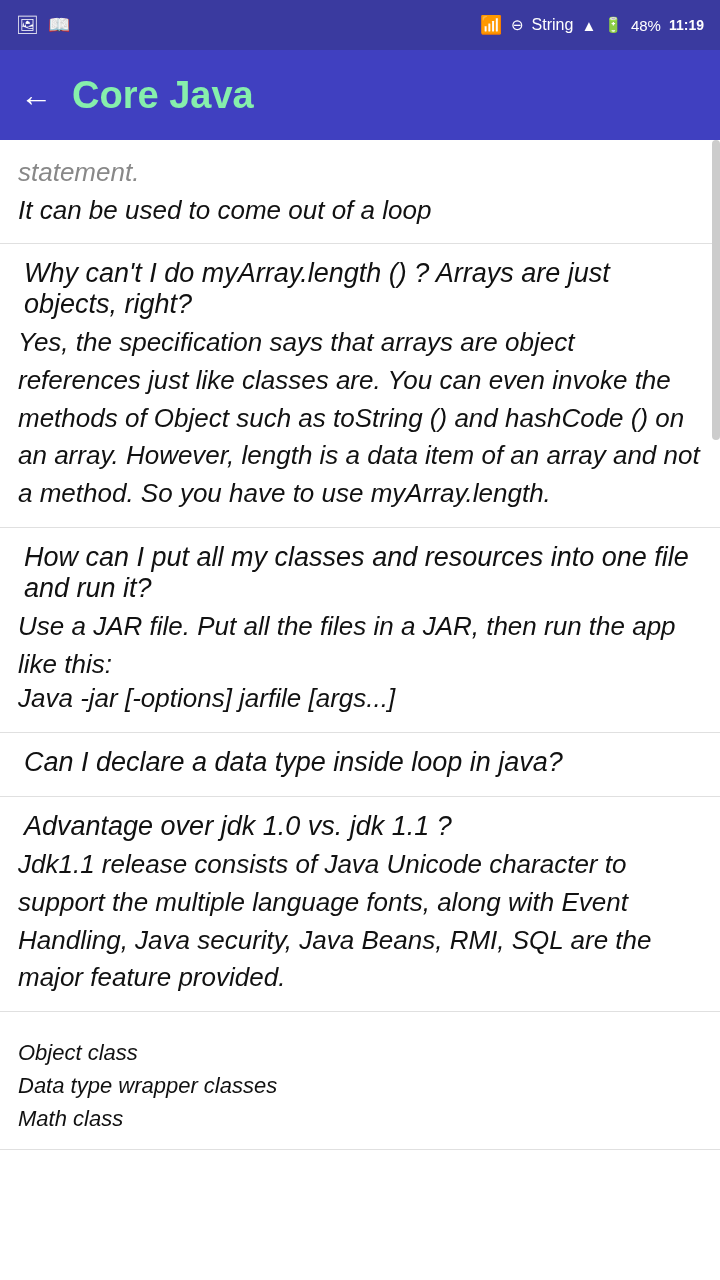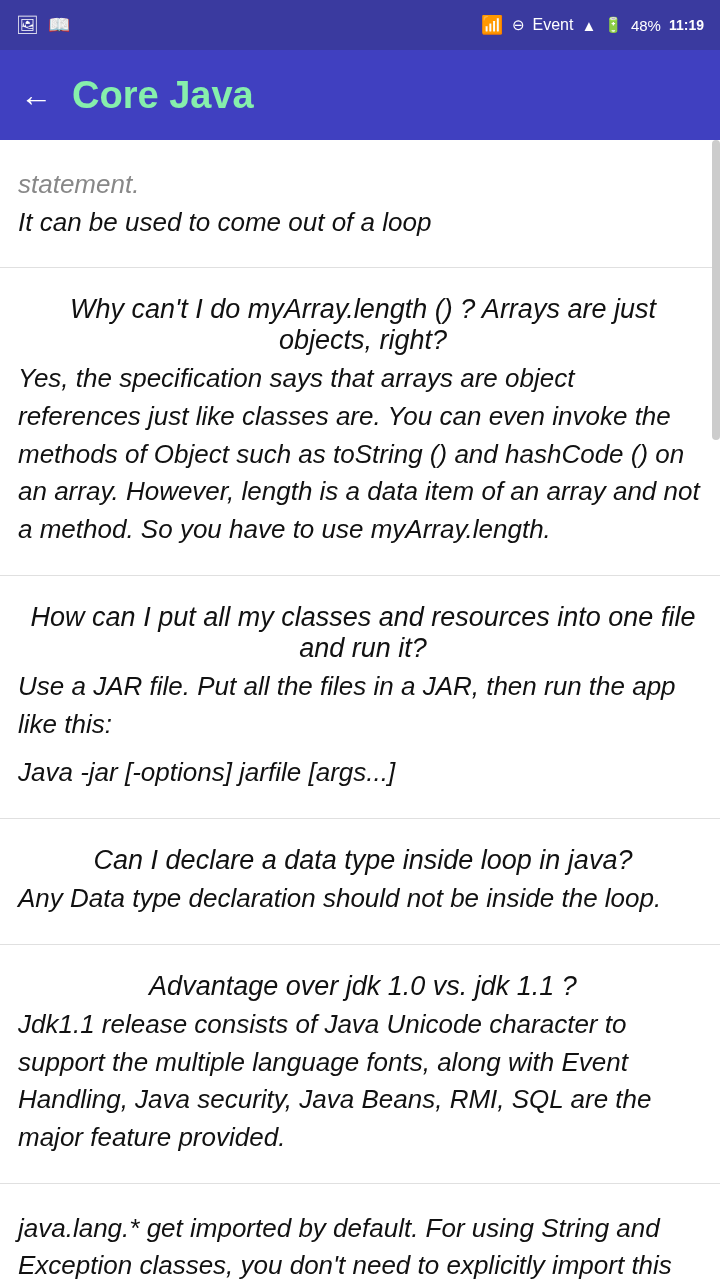--- a/index.html
+++ b/index.html
@@ -68,53 +68,52 @@
     }
 
     
     .content {
       width: 720px;
       padding: 0;
       background: #ffffff;
     }
 
     .section {
-      padding: 26px 18px;
+      padding: 14px 18px;
       border-bottom: 1px solid #e0e0e0;
     }
 
     .section-text {
       font-size: 26px;
       line-height: 1.45;
       color: #111111;
       font-style: italic;
     }
 
     .question {
       font-size: 27px;
       font-style: italic;
       font-weight: 500;
       color: #111111;
       margin-bottom: 4px;
       padding-left: 6px;
-      text-align: center;
     }
 
     .answer {
       font-size: 26px;
       font-style: italic;
       color: #111111;
       line-height: 1.45;
     }
 
     .code-line {
       font-size: 26px;
       font-style: italic;
       color: #111111;
-      margin-top: 14px;
+      margin-top: 0;
       margin-bottom: 4px;
     }
 
     .list-item {
       font-size: 22px;
       font-style: italic;
       color: #111111;
       line-height: 1.5;
     }
 
@@ -132,21 +131,21 @@
 <body>
 
 <div class="status-bar">
   <div class="status-bar-left">
     <span style="color:white;font-size:18px;">🖼</span>
     <span style="color:white;font-size:18px;">📖</span>
   </div>
   <div class="status-icons">
     <span style="font-size:18px;">📶</span>
     <span>⊖</span>
-    <span style="font-size:16px;">Event</span>
+    <span style="font-size:16px;">String</span>
     <span>▲</span>
     <span>🔋</span>
     <span>48%</span>
     <span style="font-size:14px;font-weight:bold;">11:19</span>
   </div>
 </div>
 
 <div class="app-bar">
   <span class="back-arrow">←</span>
   <span class="app-bar-title">Core Java</span>
@@ -167,30 +166,28 @@
   </div>
 
   <div class="section">
     <div class="question"> How can I put all my classes and resources into one file and run it?</div>
     <div class="answer">Use a JAR file. Put all the files in a JAR, then run the app like this:</div>
     <div class="code-line">Java -jar [-options] jarfile [args...]</div>
   </div>
 
   <div class="section">
     <div class="question"> Can I declare a data type inside loop in java?</div>
-    <div class="answer">Any Data type declaration should not be inside the loop.</div>
   </div>
 
   <div class="section">
     <div class="question">Advantage over jdk 1.0 vs. jdk 1.1 ?</div>
     <div class="answer">Jdk1.1 release consists of Java Unicode character to support the multiple language fonts, along with Event Handling, Java security, Java Beans, RMI, SQL are the major feature provided.</div>
   </div>
 
   <div class="section">
-    <div class="answer">java.lang.* get imported by default. For using String and Exception classes, you don't need to explicitly import this package. The major classes inside this package are</div>
     <div style="margin-top: 10px;">
       <div class="list-item">Object class</div>
       <div class="list-item">Data type wrapper classes</div>
       <div class="list-item">Math class</div>
 
     </div>
   </div>
 
 </div>
 

